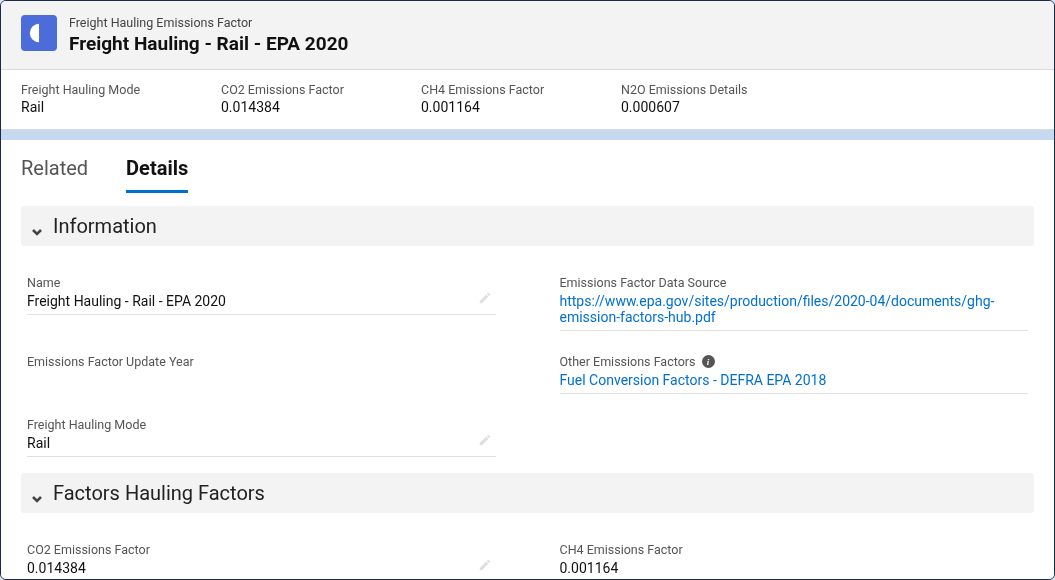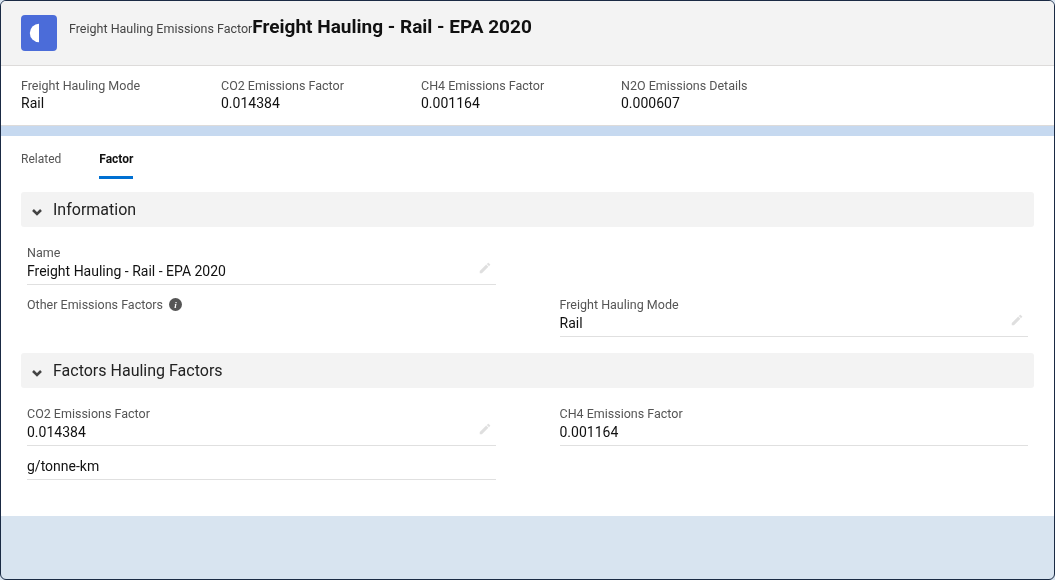--- a/index.html
+++ b/index.html
@@ -34,22 +34,21 @@
       justify-content: center;
       flex-shrink: 0;
     }
     .header-icon svg {
       width: 22px;
       height: 22px;
       fill: #fff;
     }
     .header-text {
       display: flex;
-      flex-direction: row;
-      align-items: flex-end;
+      flex-direction: column;
     }
     .header-sub {
       font-size: 12.5px;
       color: #444;
       margin-bottom: 2px;
     }
     .header-title {
       font-size: 19px;
       font-weight: 700;
       color: #111;
@@ -83,42 +82,42 @@
       background: #fff;
       padding: 0 20px;
     }
     .tabs {
       display: flex;
       gap: 38px;
       border-bottom: 1px solid transparent;
       padding-top: 16px;
     }
     .tab {
-      font-size: 12px;
+      font-size: 20px;
       color: #555;
       padding-bottom: 10px;
       cursor: pointer;
       border-bottom: 3px solid transparent;
     }
     .tab.active {
       color: #111;
       font-weight: 700;
       border-bottom: 3px solid #0070d2;
     }
     .detail-panel {
       background: #fff;
       padding: 12px 20px 20px 20px;
     }
     .section-header {
       background: #f3f3f3;
       padding: 8px 10px;
       display: flex;
       align-items: center;
       gap: 8px;
-      font-size: 16px;
+      font-size: 20px;
       color: #222;
       border-radius: 3px;
       margin-bottom: 8px;
       cursor: pointer;
     }
     .section-header .chev {
       width: 14px;
       height: 14px;
     }
     .chev svg {
@@ -131,20 +130,21 @@
     .fields-grid {
       display: grid;
       grid-template-columns: 1fr 1fr;
       column-gap: 60px;
       row-gap: 0;
       padding: 4px 4px 10px 4px;
     }
     .field {
       padding: 6px 2px;
       position: relative;
+      margin-top: 11px;
     }
     .field-label {
       font-size: 12.5px;
       color: #555;
       margin-bottom: 3px;
       display: flex;
       align-items: center;
       gap: 6px;
     }
     .field-value {
@@ -221,21 +221,21 @@
     <span class="summary-label">N2O Emissions Details</span>
     <span class="summary-value">0.000607</span>
   </div>
 </div>
 
 <div class="gap"></div>
 
 <div class="tabs-container">
   <div class="tabs">
     <div class="tab">Related</div>
-    <div class="tab active">Factor</div>
+    <div class="tab active">Details</div>
   </div>
 </div>
 
 <div class="detail-panel">
 
   <div class="section-header">
     <span class="chev">
       <svg viewBox="0 0 12 12">
           <polyline points="2,4 6,8 10,4"></polyline>
         </svg>
@@ -248,26 +248,36 @@
       <div class="field-label">Name</div>
       <div class="field-value editable">
         <span>Freight Hauling - Rail - EPA 2020</span>
         <span class="pencil">
           <svg viewBox="0 0 24 24">
               <path d="M3 17.25V21h3.75l11.06-11.06-3.75-3.75L3 17.25zM20.71 7.04a1 1 0 0 0 0-1.41l-2.34-2.34a1 1 0 0 0-1.41 0l-1.83 1.83 3.75 3.75 1.83-1.83z"></path>
             </svg>
         </span>
       </div>
     </div>
-    <div class="field left-col">
+    <div class="field">
+      <div class="field-label">Emissions Factor Data Source</div>
+      <div class="field-value">
+        <a href="#">https://www.epa.gov/sites/production/files/2020-04/documents/ghg-emission-factors-hub.pdf</a>
+      </div>
+    </div>
+    <div class="field left-col">
+      <div class="field-label">Emissions Factor Update Year</div>
     </div>
     <div class="field">
       <div class="field-label">
         <span>Other Emissions Factors</span>
         <span class="info-dot">i</span>
+      </div>
+      <div class="field-value">
+        <a href="#">Fuel Conversion Factors - DEFRA EPA 2018</a>
       </div>
     </div>
     <div class="field left-col">
       <div class="field-label">Freight Hauling Mode</div>
       <div class="field-value editable">
         <span>Rail</span>
         <span class="pencil">
           <svg viewBox="0 0 24 24">
               <path d="M3 17.25V21h3.75l11.06-11.06-3.75-3.75L3 17.25zM20.71 7.04a1 1 0 0 0 0-1.41l-2.34-2.34a1 1 0 0 0-1.41 0l-1.83 1.83 3.75 3.75 1.83-1.83z"></path>
             </svg>

